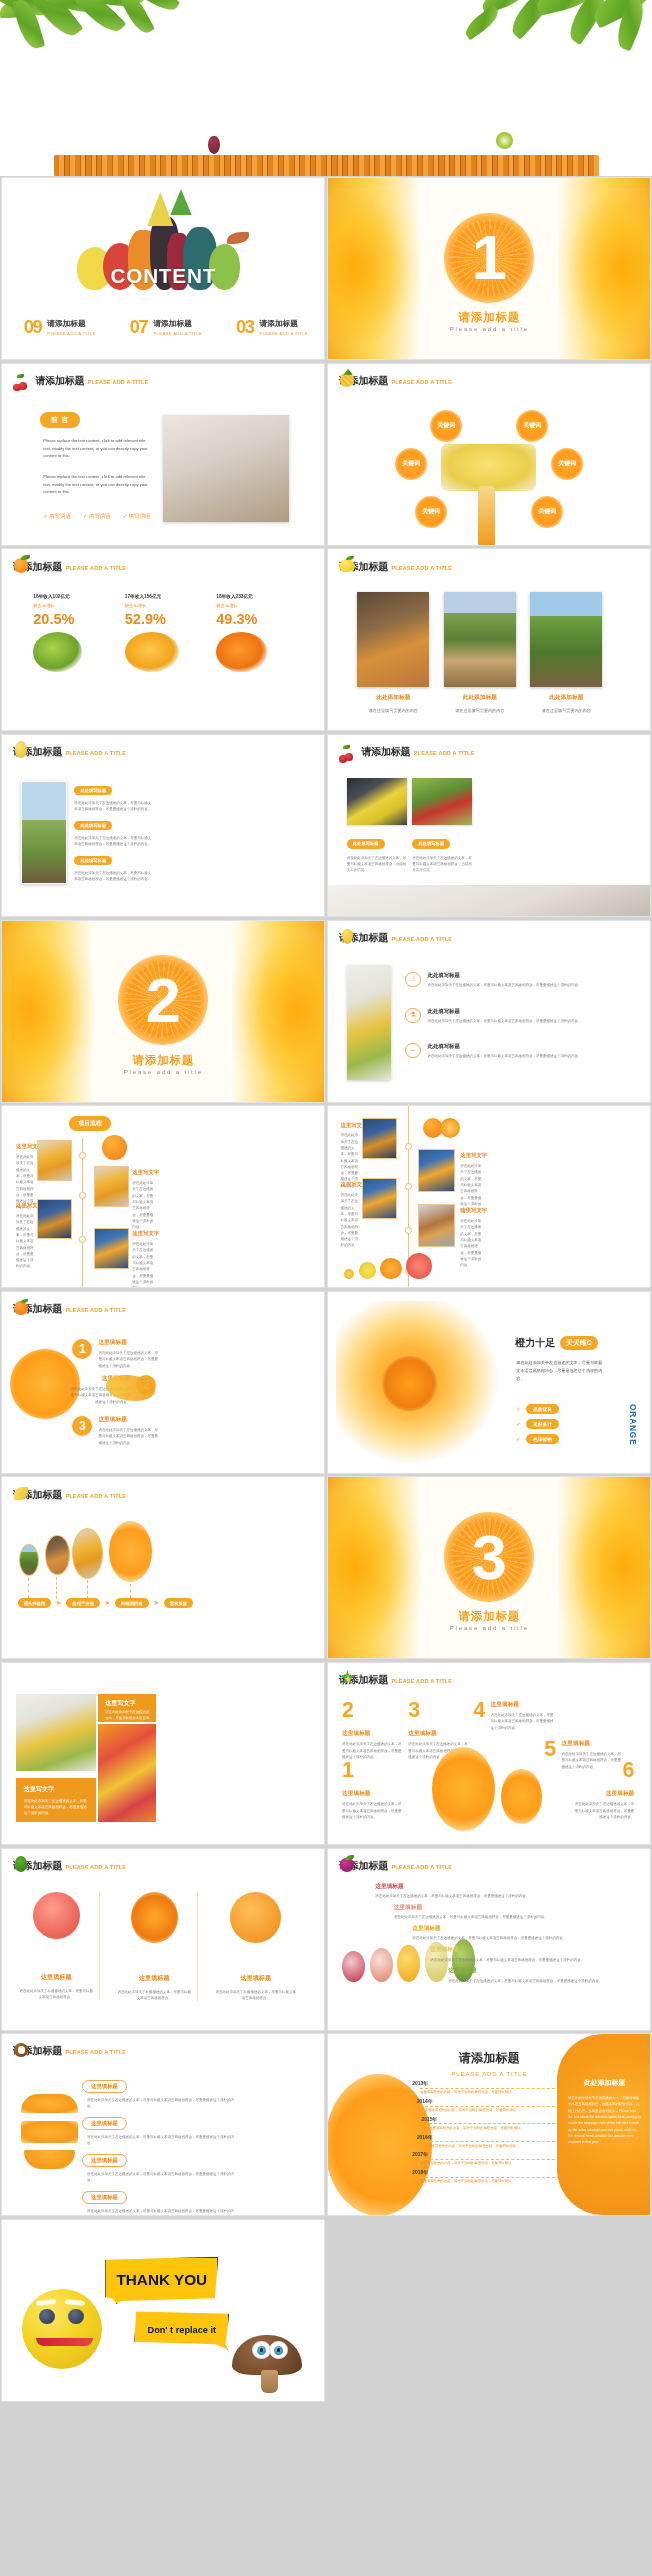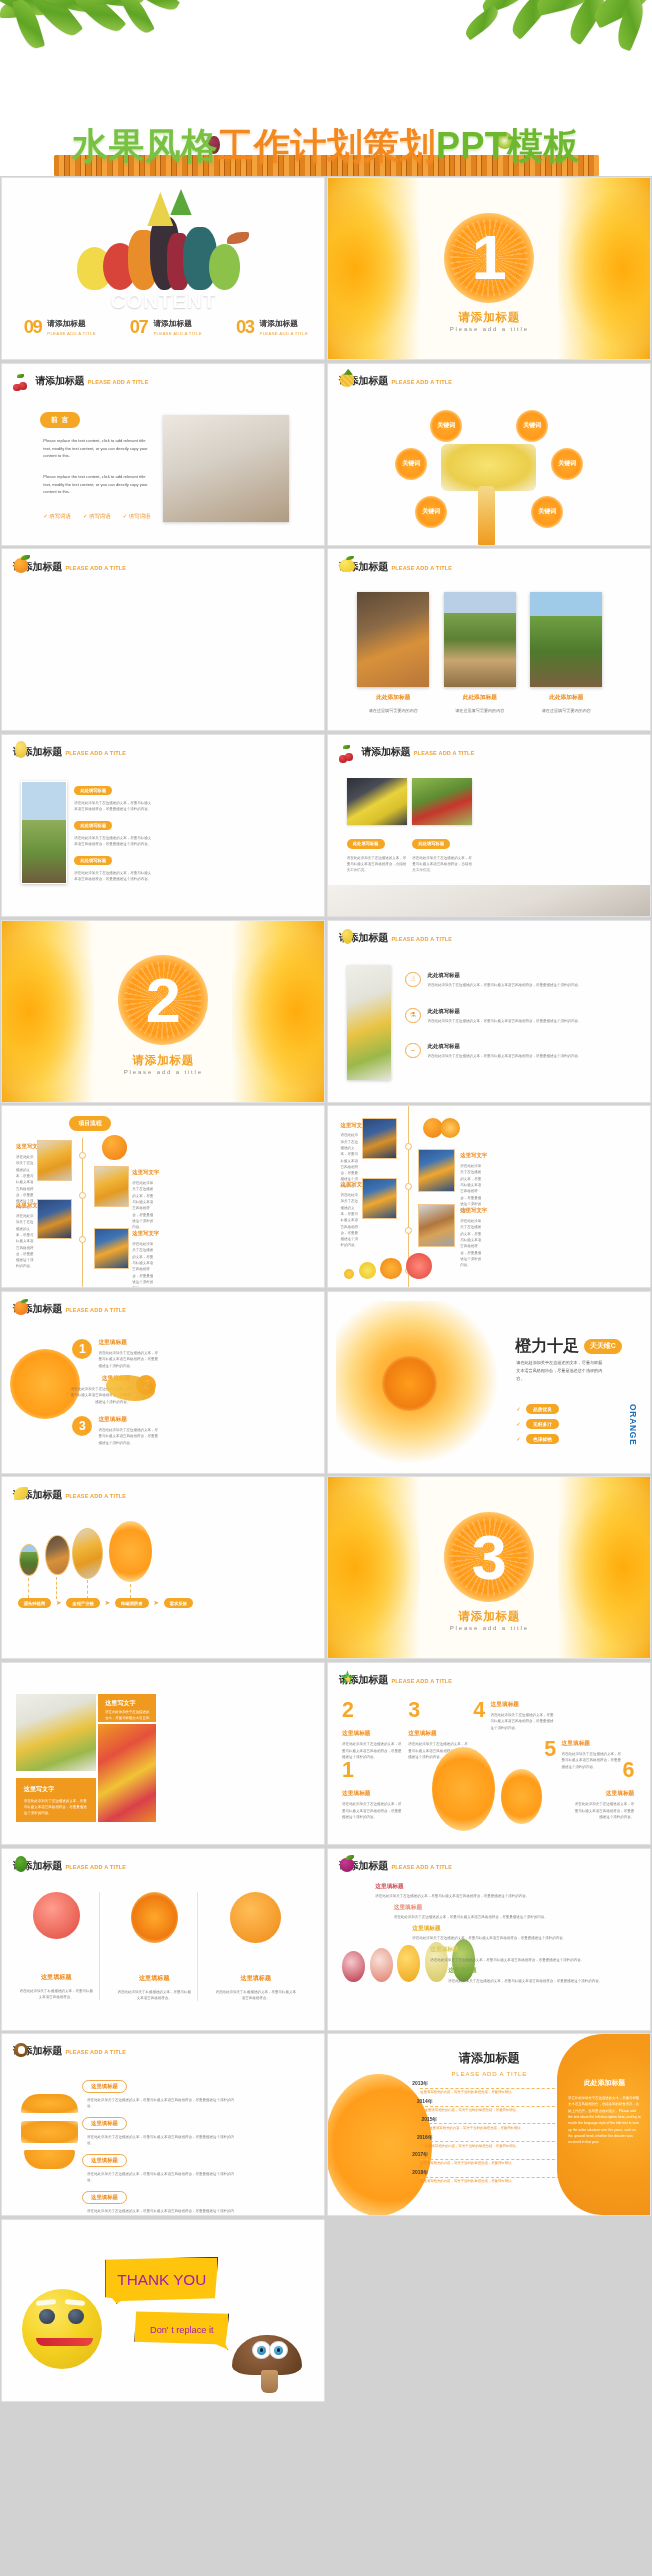--- a/index.html
+++ b/index.html
@@ -210,21 +210,21 @@
     display:flex; align-items:center; justify-content:center;
     font-size:12.2px; font-weight:700;
   }
   .num-ghost { color:#f7a626; font-size:21.4px; font-weight:700; line-height:.9; }
 
   .check { color:#ef8b1b; font-size:5.4px; }
   .vline { position:absolute; width:0.8px; background:#f2c274; }
 
   
   .bubble { position:absolute; background:#ffc40c; border:0.8px solid #3b3b3b;
-    font-weight:400; color:#a21caf; display:flex; align-items:center; justify-content:center;
+    font-weight:700; color:#0f172a; display:flex; align-items:center; justify-content:center;
     text-align:center; }
   .bubble.b1 { left:103px; top:37px; width:113px; height:47px; font-size:15.3px;
     clip-path: polygon(0% 6%, 100% 0%, 97% 88%, 14% 94%, 10% 100%, 6% 88%, 0% 86%); }
   .bubble.b2 { left:132px; top:90px; width:95px; height:40px; font-size:9.2px; line-height:1.35;
     clip-path: polygon(2% 4%, 100% 10%, 96% 86%, 99% 100%, 86% 86%, 0% 80%); }
   .orange-face { position:absolute; left:20px; top:69px; width:80px; height:80px; border-radius:50%;
     background: radial-gradient(circle at 36% 28%, #fde769 0%, #f5d322 45%, #e2b614 100%); }
   .of-eye { position:absolute; width:15.3px; height:15.3px; border-radius:50%;
     background: radial-gradient(circle at 35% 30%, #5e6d86, #2b3647); top:20px; }
   .of-brow { position:absolute; width:20px; height:4.6px; border-radius:2.3px; background:#fdfbe8; top:10.7px; }
@@ -269,42 +269,39 @@
       <div class="leaf" style="left:605px;top:17px;width:51px;height:20px;transform:rotate(-68deg);"></div>
       <div class="leaf" style="left:462px;top:18.4px;width:40px;height:15.3px;transform:rotate(-36deg);"></div>
     </div>
 
     <div class="fruit grapes"></div>
     <div class="fruit kiwi-hero"></div>
     <div class="leaf-float"></div>
 
     <div class="hero-board"></div>
 
-    <div class="hero-title">
-      <span class="t-green">水果风格</span><span class="t-orange">工作计划策划</span><span class="t-green2">PPT模板</span>
-    </div>
   </div>
 
   <div class="grid">
 
     <div class="cell">
         <div class="slide">
       <div style="position:absolute;left:75px;top:13.8px;width:171px;height:98px;">
         <div style="position:absolute;left:0;bottom:0;width:35px;height:43px;border-radius:50% 50% 46% 46%;background:#f2d94a;"></div>
         <div style="position:absolute;left:26px;bottom:0;width:34px;height:47px;border-radius:50%;background:#d8443a;"></div>
         <div style="position:absolute;left:51px;bottom:0;width:31px;height:60px;border-radius:40% 40% 46% 46%;background:#e98c2a;"></div>
         <div style="position:absolute;left:73px;bottom:0;width:29px;height:73px;border-radius:34% 34% 46% 46%;background:#3b3038;"></div>
         <div style="position:absolute;left:90px;bottom:0;width:23px;height:57px;border-radius:36%;background:#9a2a3c;"></div>
         <div style="position:absolute;left:106px;bottom:0;width:34px;height:63px;border-radius:42%;background:#2d6b6e;"></div>
         <div style="position:absolute;left:132px;bottom:0;width:31px;height:46px;border-radius:48%;background:#8cc24a;"></div>
         <div style="position:absolute;left:70px;top:0;width:26px;height:34px;background:#ead14a;clip-path:polygon(50% 0,100% 100%,0 100%);"></div>
         <div style="position:absolute;left:93px;top:-3.1px;width:21.4px;height:26px;background:#5aa83c;clip-path:polygon(50% 0,100% 100%,0 100%);"></div>
         <div style="position:absolute;left:150px;top:40px;width:21.4px;height:12.2px;border-radius:70% 10% 70% 10%;background:#c96a3a;"></div>
       </div>
-      <div style="position:absolute;left:0;right:0;top:86px;text-align:center;color:#fff;font-size:20.7px;font-weight:700;letter-spacing:0.8px;text-shadow:0 0.8px 1.5px rgba(0,0,0,.18);margin-top:25px;">CONTENT</div>
+      <div style="position:absolute;left:0;right:0;top:86px;text-align:center;color:#fff;font-size:20.7px;font-weight:700;letter-spacing:0.8px;text-shadow:0 0.8px 1.5px rgba(0,0,0,.18);">CONTENT</div>
 
       <div style="position:absolute;left:21.4px;top:138px;display:flex;gap:34px;">
         <div style="display:flex;align-items:center;gap:6.1px;">
           <span style="color:#f5a623;font-size:18.4px;font-weight:700;letter-spacing:-1.5px;">09</span>
           <span>
             <span style="display:block;font-size:7.7px;font-weight:700;color:#3a3a3a;">请添加标题</span>
             <span style="display:block;font-size:4.3px;color:#f0a12e;letter-spacing:0.3px;margin-top:1.5px;">PLEASE ADD A TITLE</span>
           </span>
         </div>
         <div style="display:flex;align-items:center;gap:6.1px;">
@@ -401,20 +398,40 @@
         <div class="slide">
       <div class="s-head">
         <span class="s-icon ic-orange">
               <i></i>
             </span>
         <span class="s-head-tx">
           <span class="zh">请添加标题</span>
           <span class="en">PLEASE ADD A TITLE</span>
         </span>
       </div>
+      <div style="position:absolute;left:31px;top:44px;width:263px;display:flex;justify-content:space-between;">
+        <div style="width:80px;">
+          <div style="font-size:4.7px;font-weight:700;color:#333;">16年收入102亿元</div>
+          <div style="font-size:4.3px;color:#ef8b1b;margin-top:3.8px;">较去年增长</div>
+          <div style="font-size:14.5px;font-weight:700;color:#ef8b1b;margin-top:3.1px;">20.5%</div>
+          <div style="margin-top:4.6px;width:49px;height:40px;background:radial-gradient(ellipse at 40% 40%,#a8d24a,#6fa22c 60%,rgba(255,255,255,0) 78%);border-radius:50%;"></div>
+        </div>
+        <div style="width:80px;">
+          <div style="font-size:4.7px;font-weight:700;color:#333;">17年收入156亿元</div>
+          <div style="font-size:4.3px;color:#ef8b1b;margin-top:3.8px;">较去年增长</div>
+          <div style="font-size:14.5px;font-weight:700;color:#ef8b1b;margin-top:3.1px;">52.9%</div>
+          <div style="margin-top:4.6px;width:54px;height:40px;background:radial-gradient(ellipse at 45% 45%,#ffc94c,#f0a31c 58%,rgba(255,255,255,0) 78%);border-radius:50%;"></div>
+        </div>
+        <div style="width:80px;">
+          <div style="font-size:4.7px;font-weight:700;color:#333;">18年收入233亿元</div>
+          <div style="font-size:4.3px;color:#ef8b1b;margin-top:3.8px;">较去年增长</div>
+          <div style="font-size:14.5px;font-weight:700;color:#ef8b1b;margin-top:3.1px;">49.3%</div>
+          <div style="margin-top:4.6px;width:51px;height:40px;background:radial-gradient(ellipse at 45% 45%,#ff9a2a,#ef7310 58%,rgba(255,255,255,0) 78%);border-radius:50%;"></div>
+        </div>
+      </div>
     </div>
       </div>
 
     <div class="cell">
         <div class="slide">
       <div class="s-head">
         <span class="s-icon ic-lemon">
               <i></i>
             </span>
         <span class="s-head-tx">
@@ -660,21 +677,21 @@
       </div>
 
     <div class="cell">
         <div class="slide">
       <div style="position:absolute;left:7.7px;top:9.2px;width:161px;height:162px;
                   background: radial-gradient(ellipse at 46% 48%, #ff9e1e 0%, #ffb93e 28%, rgba(255,206,90,.75) 48%, rgba(255,255,255,0) 72%);">
         <span style="position:absolute;left:46px;top:55px;width:55px;height:55px;border-radius:50%;
                      background: radial-gradient(circle at 50% 50%, #ff9d1c 0%, #f07e10 62%, #ffc367 82%, #f5e0b0 100%);"></span>
       </div>
       <div style="position:absolute;left:187px;top:44px;display:flex;align-items:center;gap:4.6px;">
-        <span style="color:#2f2f2f;font-size:16px;font-weight:700;">橙力十足</span>
+        <span style="color:#2f2f2f;font-size:10px;font-weight:700;">橙力十足</span>
         <span style="background:#f5a623;color:#fff;border-radius:8.4px;padding:2.3px 6.1px;font-size:6.9px;font-weight:700;">天天维C</span>
       </div>
       <div style="position:absolute;left:188px;top:67px;width:86px;font-size:4.1px;color:#555;line-height:2;">请在此处添加关于左边描述的文本，尽量与标题文本语言风格相符合，尽量是描述这个流程的内容。</div>
       <div style="position:absolute;left:188px;top:112px;">
         <div style="display:flex;align-items:center;gap:5.4px;margin-bottom:5.4px;">
           <span class="check">✓</span>
           <span style="background:#f5a623;color:#fff;border-radius:6.9px;padding:1.9px 6.9px;font-size:4.7px;font-weight:700;">品质优良</span>
         </div>
         <div style="display:flex;align-items:center;gap:5.4px;margin-bottom:5.4px;">
           <span class="check">✓</span>

